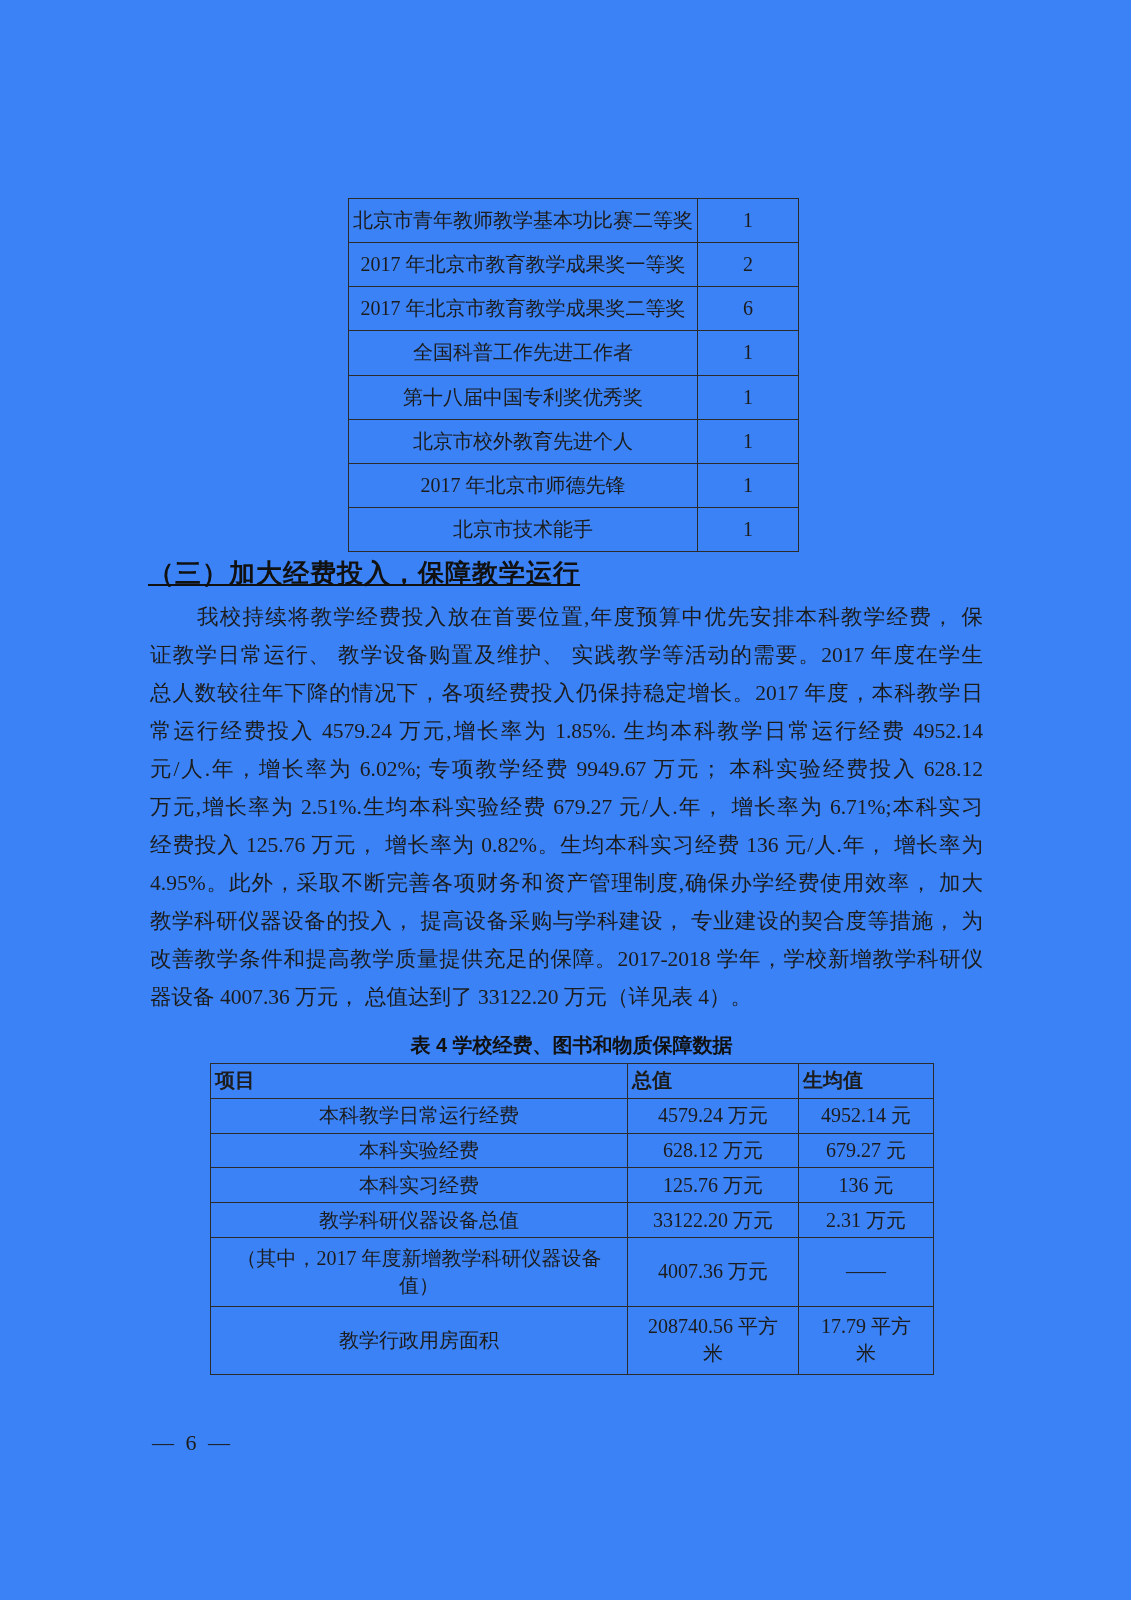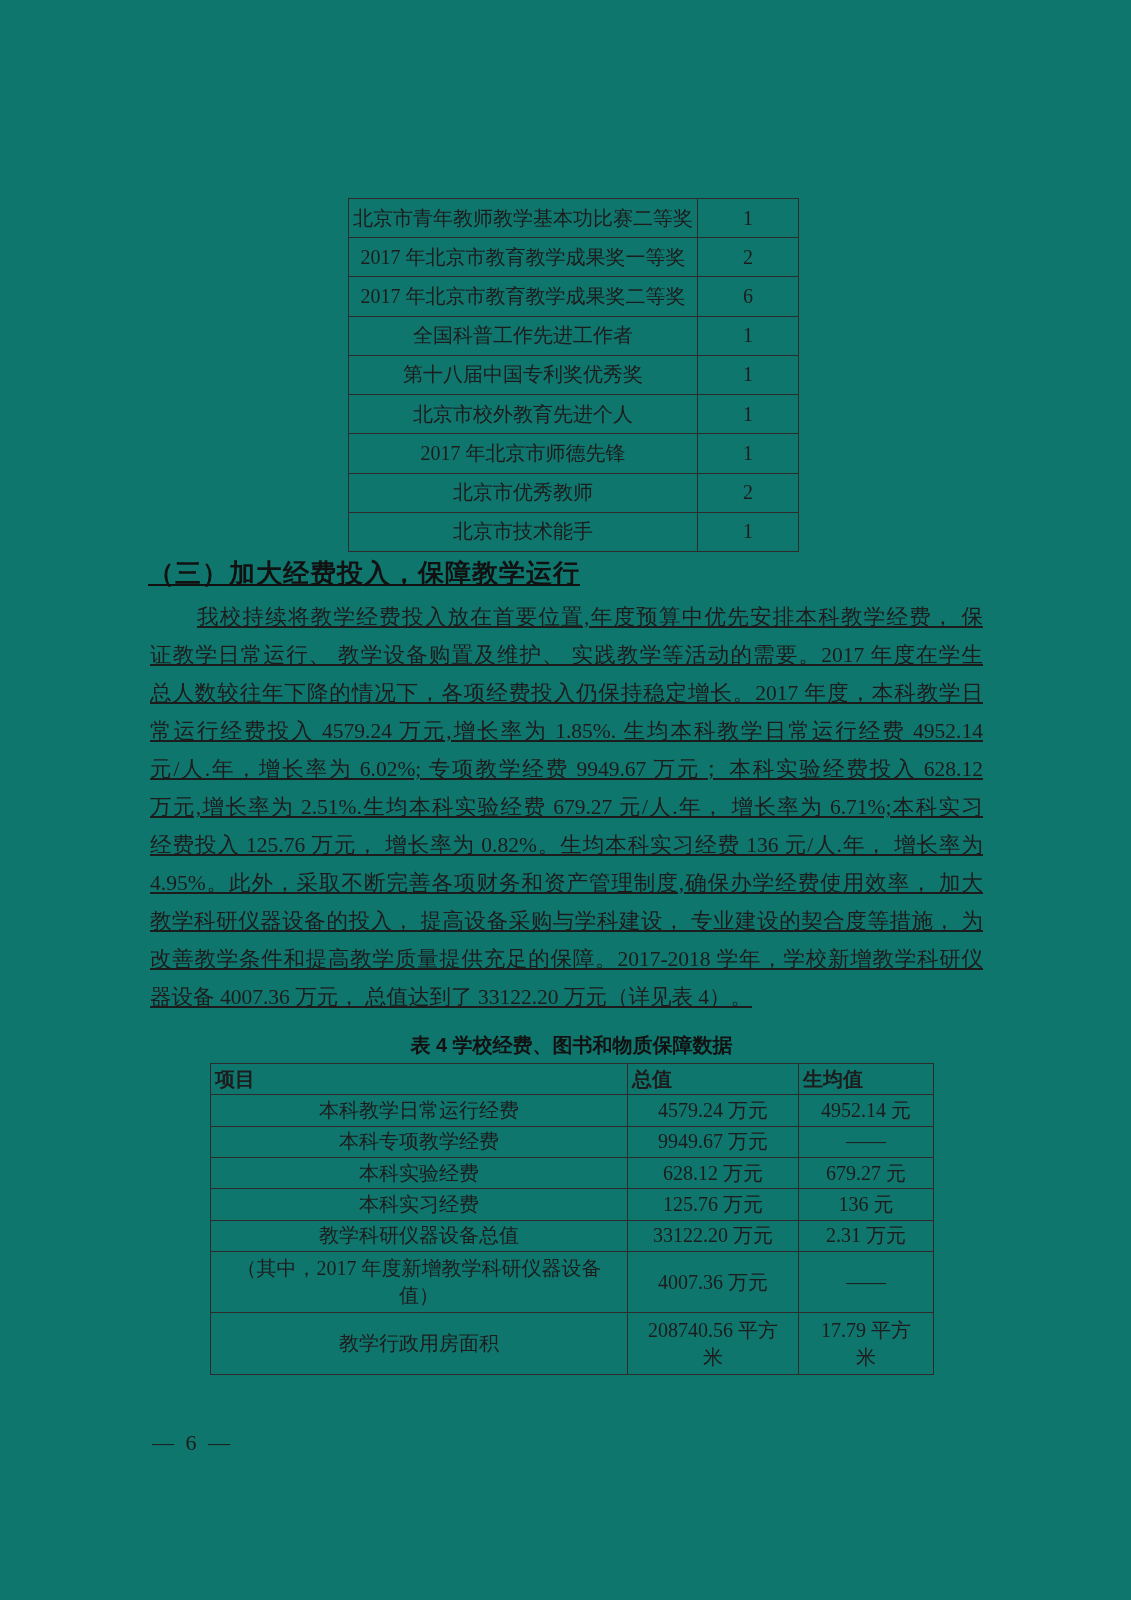--- a/index.html
+++ b/index.html
@@ -1,20 +1,20 @@
 <!DOCTYPE html>
 <html><head>
 <meta charset="utf-8">
 <style>
   html,body { margin:0; padding:0; background:#e8e8e8; }
   .page {
     position:relative;
     width:1131px; height:1600px;
     margin:0 auto;
-    background:#0f766e;
+    background:#3b82f6;
     font-family:"Liberation Serif", serif;
     color:#1c1c1c;
     overflow:hidden;
   }
 
   
   table.awards {
     position:absolute; left:348px; top:198px;
     width:450px; height:354px;
     border-collapse:collapse; table-layout:fixed;
@@ -40,21 +40,20 @@
   .para {
     position:absolute; left:150px; top:598px; width:833px;
     font-size:21.5px;
   }
   .para .pline {
     height:38px; line-height:38px;
     overflow:hidden;
     text-align:justify;
     text-align-last:justify;
     white-space:nowrap;
-    text-decoration:underline;
   }
   .para .pline.first { text-indent:47px; }
   .para .pline.last  { text-align-last:left; white-space:normal; }
 
   
   .t4-title {
     position:absolute; left:210px; top:1032px; width:723px;
     text-align:center;
     font-family:"Liberation Sans", sans-serif;
     font-weight:bold; font-size:20px;
@@ -116,24 +115,20 @@
       </tr>
       <tr>
         <td>北京市校外教育先进个人</td>
         <td>1</td>
       </tr>
       <tr>
         <td>2017 年北京市师德先锋</td>
         <td>1</td>
       </tr>
       <tr>
-        <td>北京市优秀教师</td>
-        <td>2</td>
-      </tr>
-      <tr>
         <td>北京市技术能手</td>
         <td>1</td>
       </tr>
     </tbody>
   </table>
 
   <div class="heading">（三）加大经费投入，保障教学运行</div>
 
   <div class="para">
     <div class="pline first">我校持续将教学经费投入放在首要位置,年度预算中优先安排本科教学经费， 保</div>
@@ -162,25 +157,20 @@
         <th>项目</th>
         <th>总值</th>
         <th>生均值</th>
       </tr>
       <tr>
         <td>本科教学日常运行经费</td>
         <td>4579.24 万元</td>
         <td>4952.14 元</td>
       </tr>
       <tr>
-        <td>本科专项教学经费</td>
-        <td>9949.67 万元</td>
-        <td>——</td>
-      </tr>
-      <tr>
         <td>本科实验经费</td>
         <td>628.12 万元</td>
         <td>679.27 元</td>
       </tr>
       <tr>
         <td>本科实习经费</td>
         <td>125.76 万元</td>
         <td>136 元</td>
       </tr>
       <tr>

